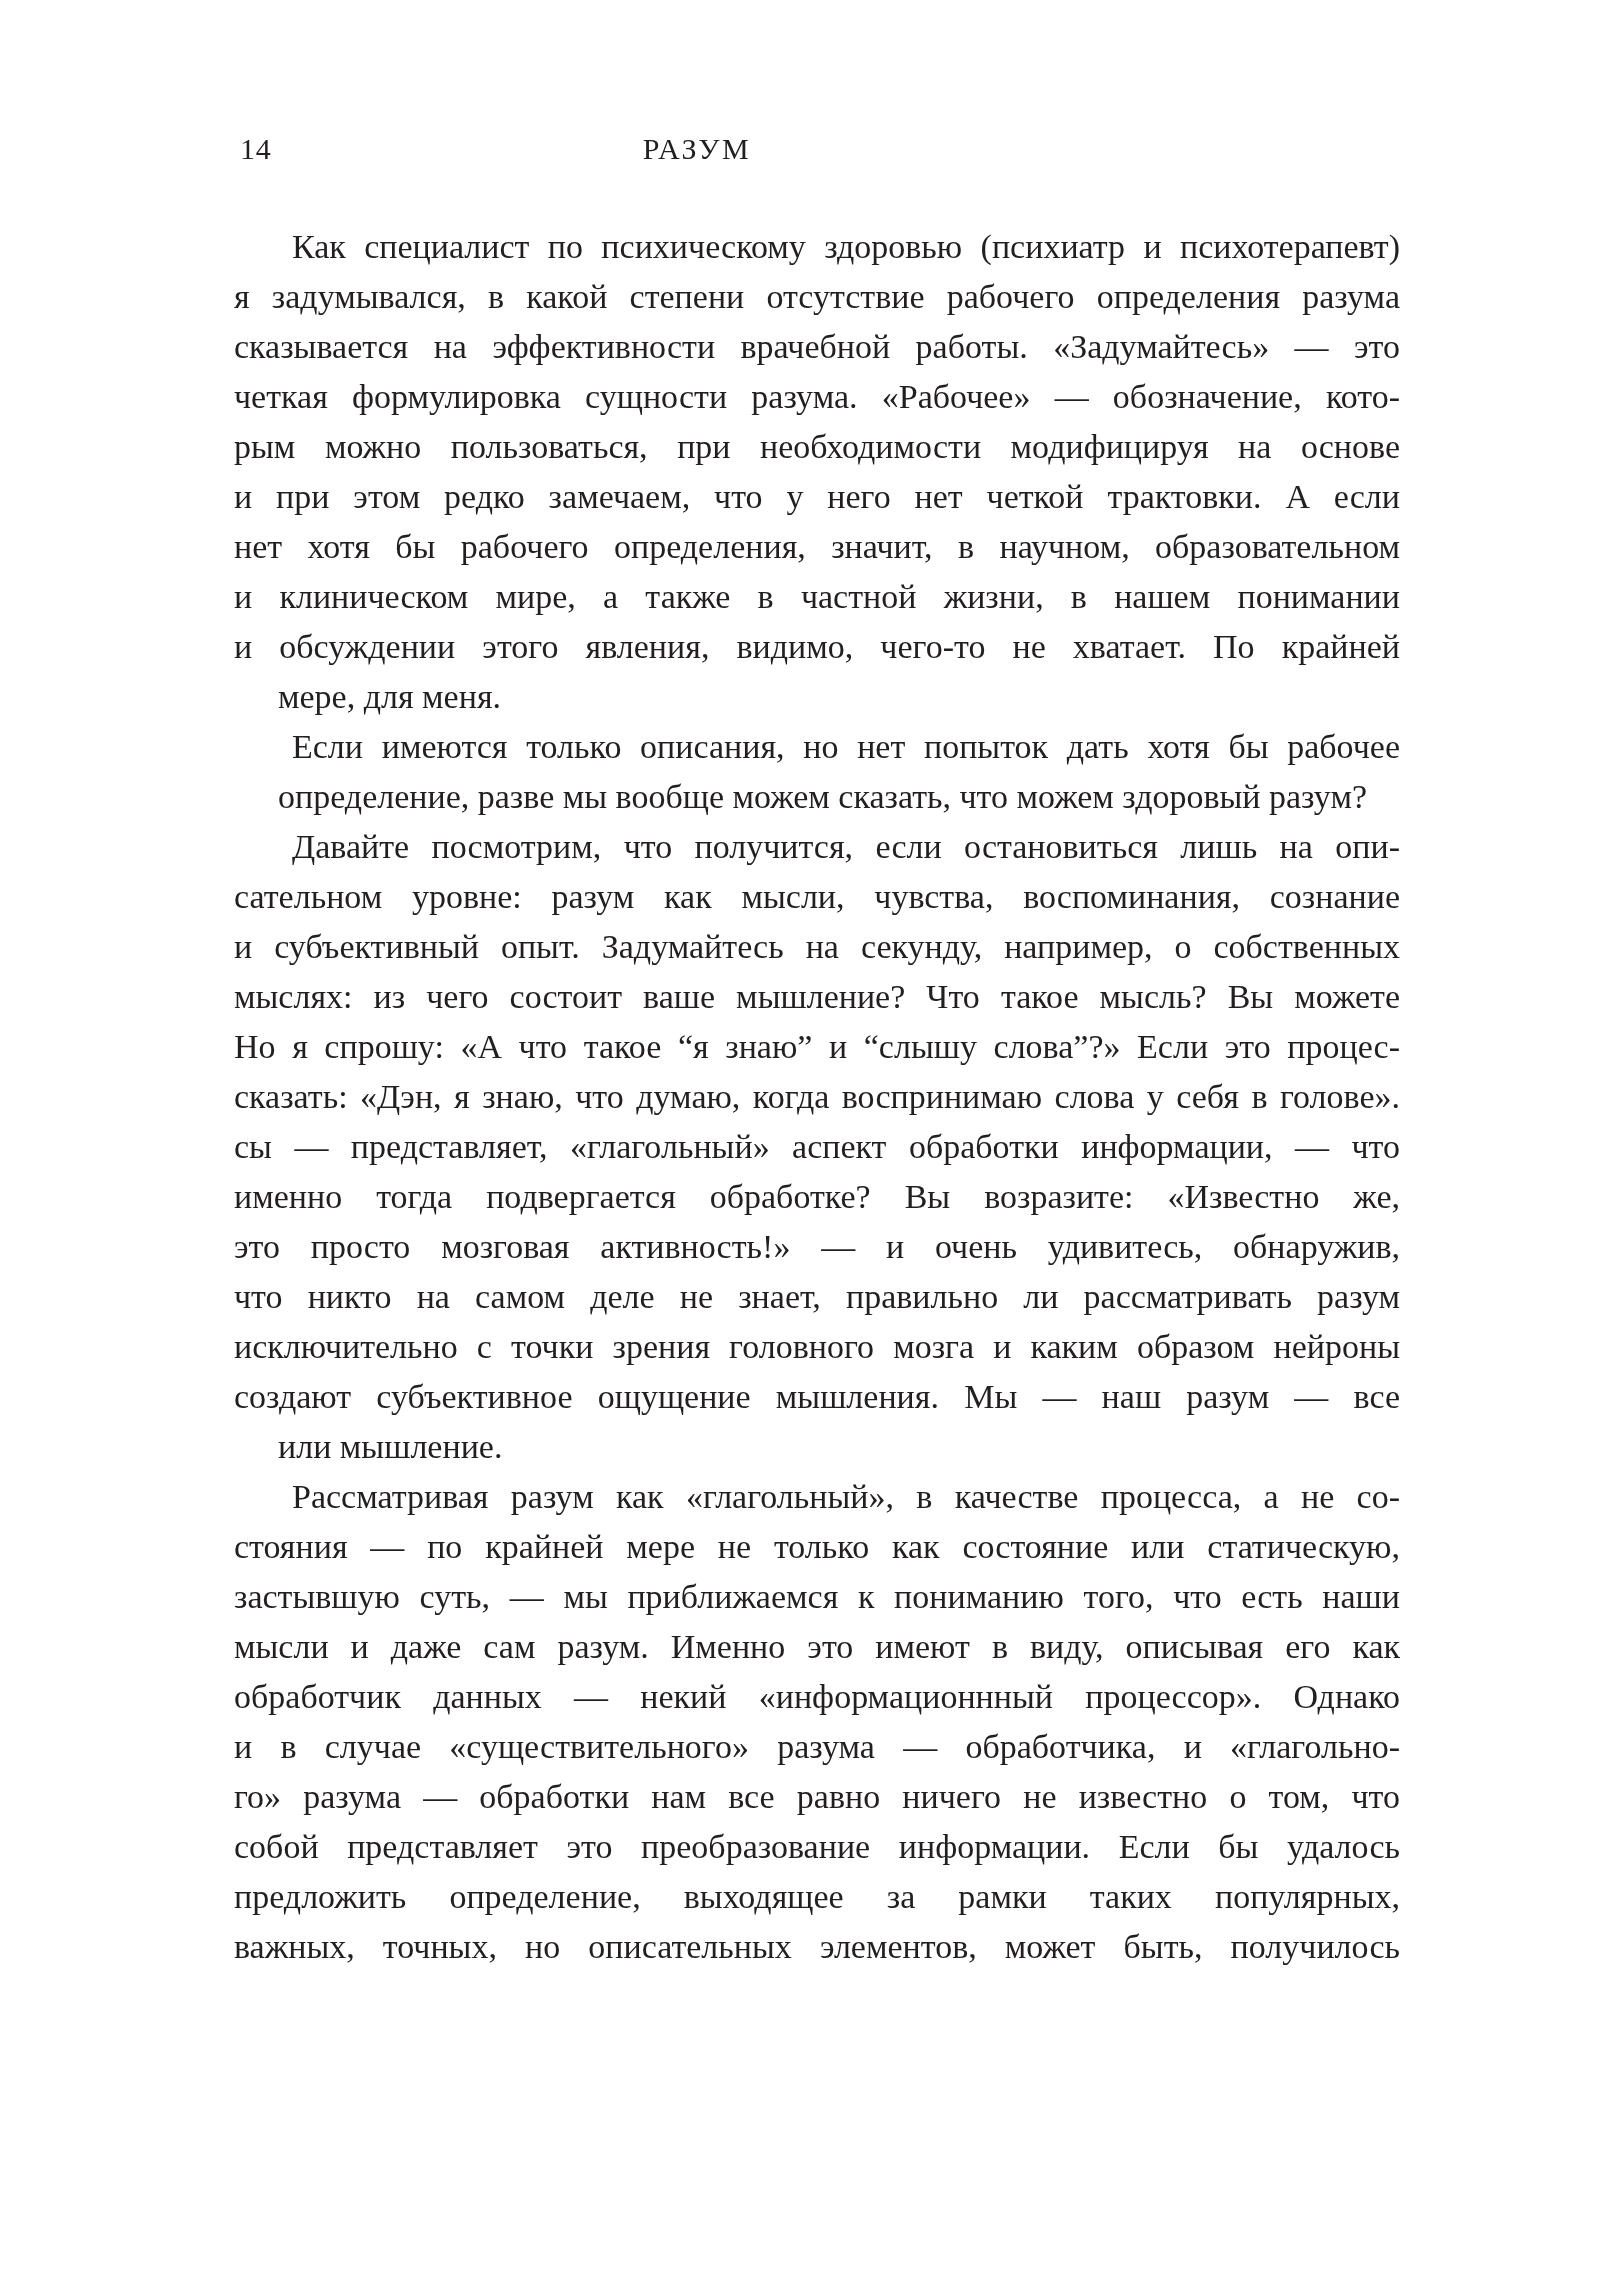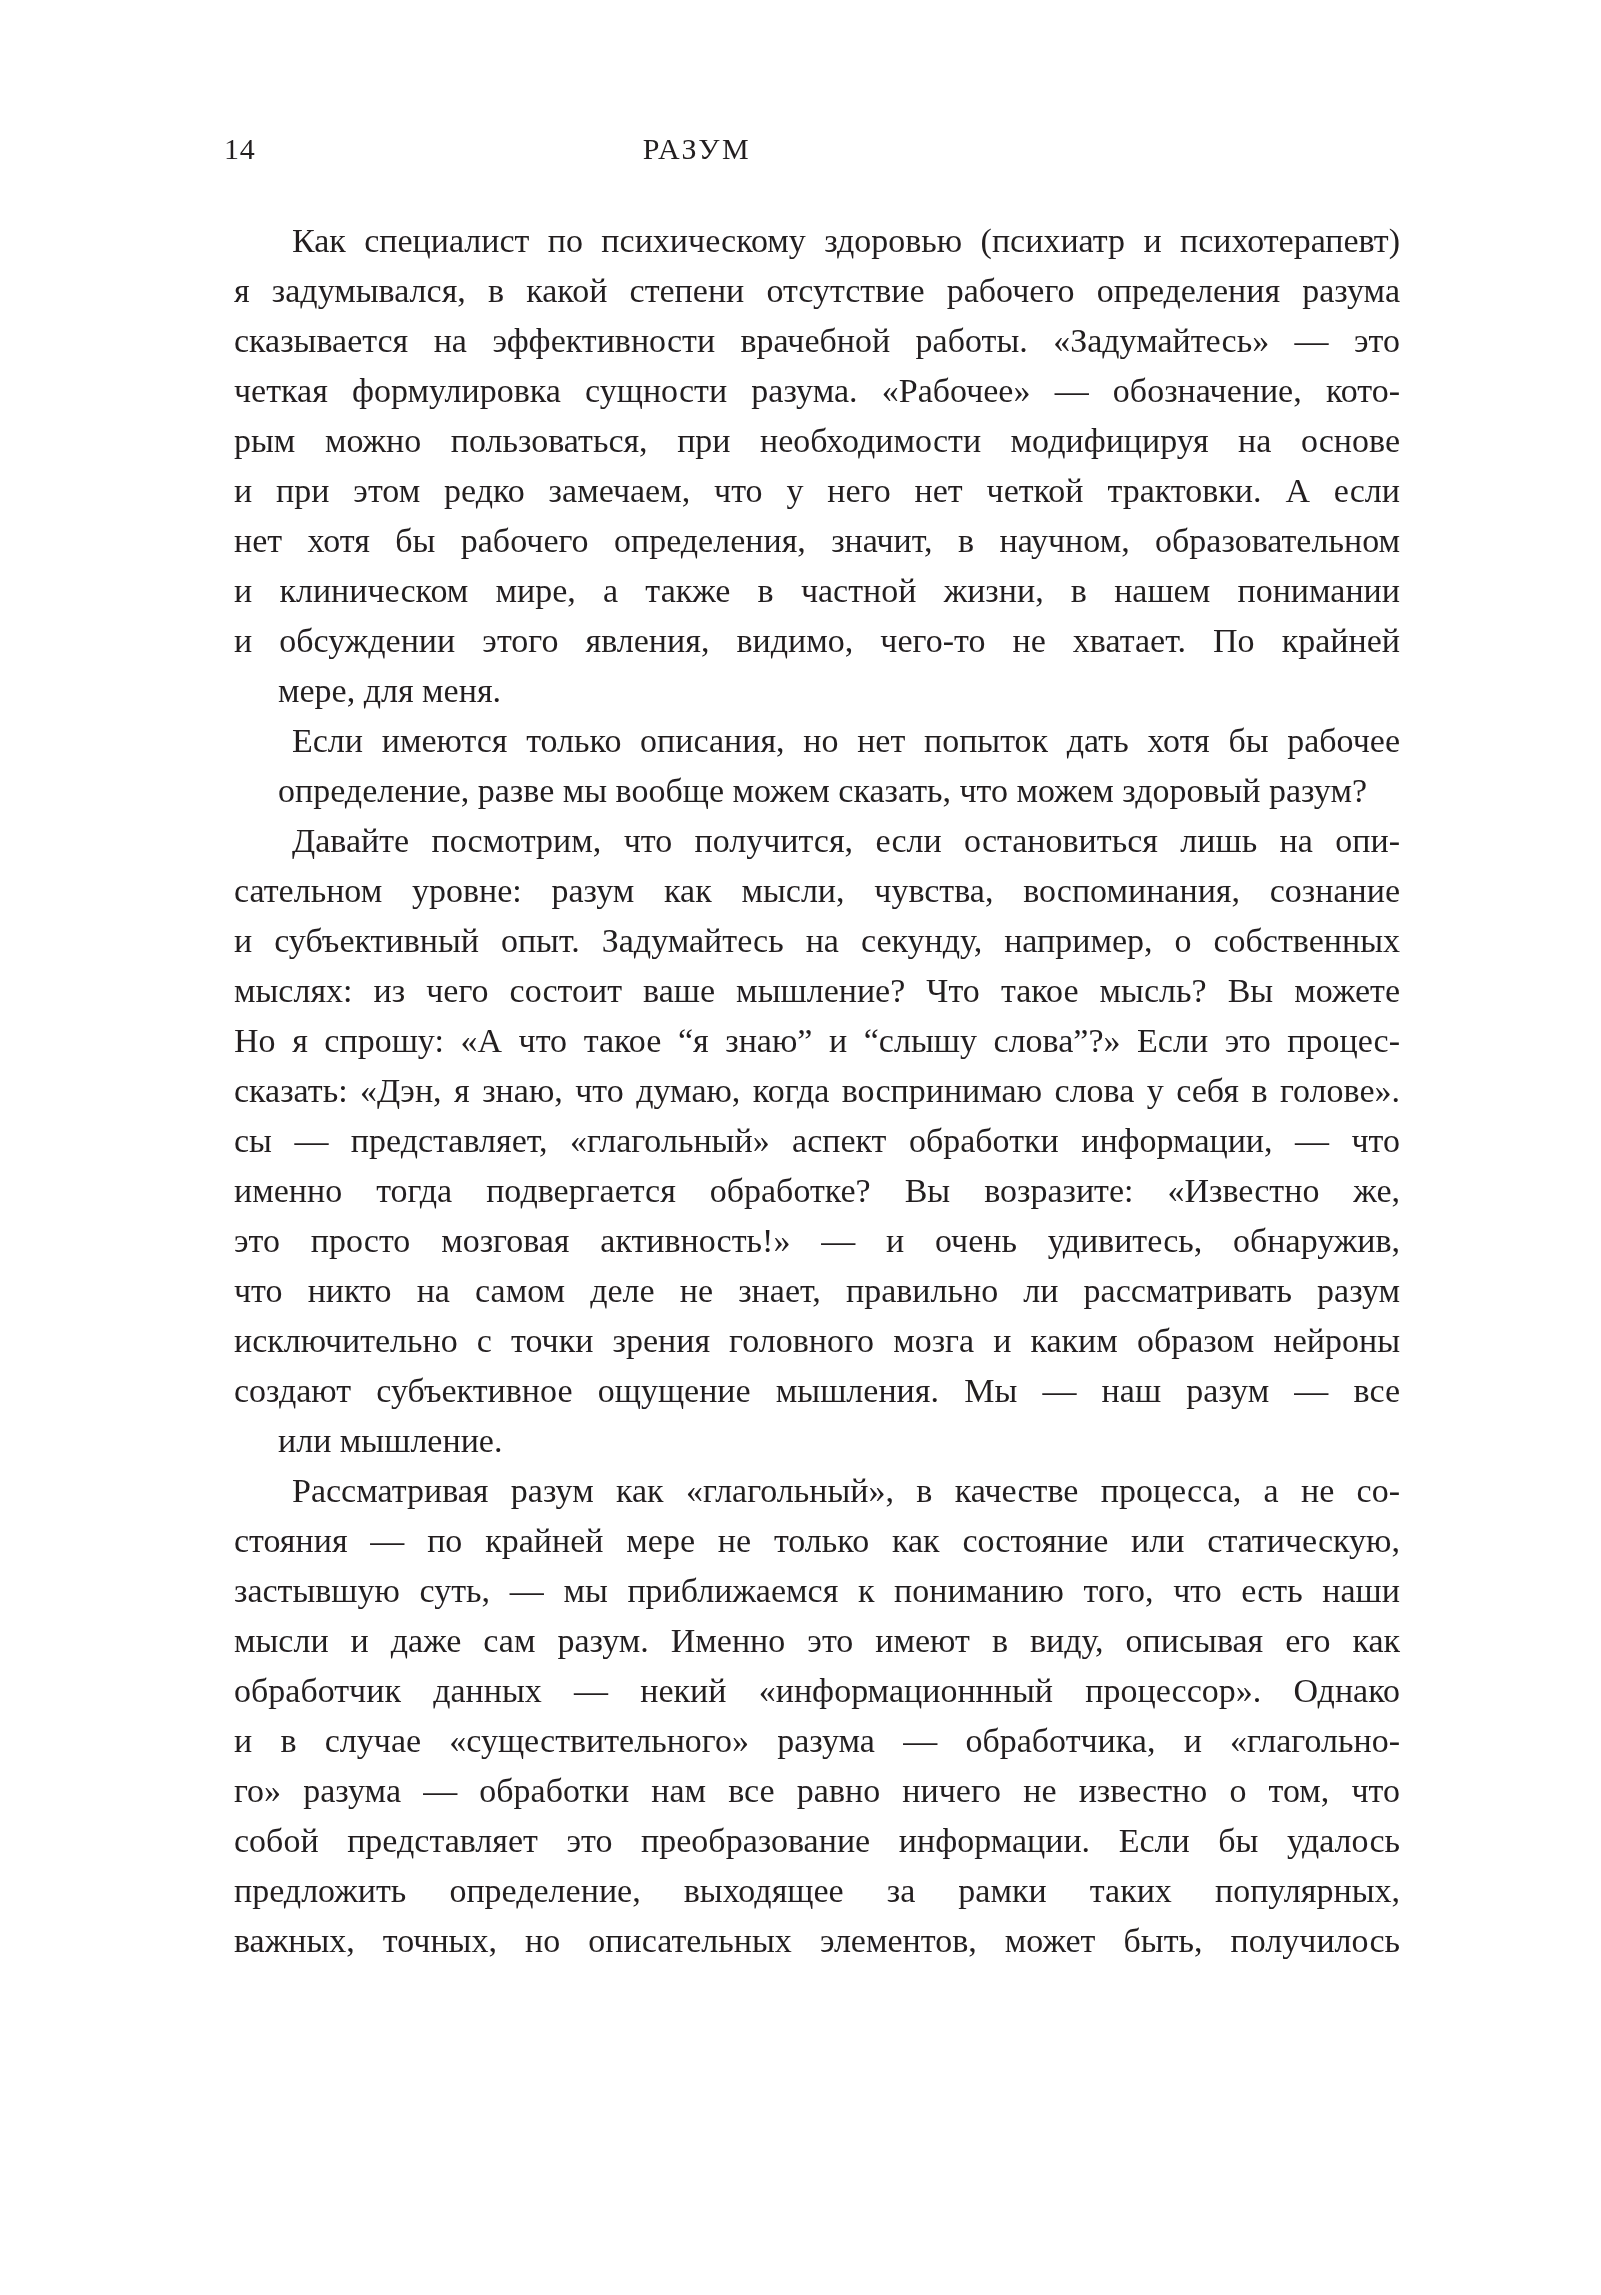--- a/index.html
+++ b/index.html
@@ -1,21 +1,21 @@
 <!DOCTYPE html>
 <html style="font-size:13.2px"><head>
 <meta charset="utf-8">
 <style>
   html, body { margin:0; padding:0; background:#ffffff; }
   body { width:1602px; height:2295px; position:relative; overflow:hidden;
          font-family:"Liberation Serif","DejaVu Serif",serif; color:#231f20; }
   .hdr { position:absolute; top:132px; font-size:30px; letter-spacing:0.8px; }
-  .pnum { left:224px; }
+  .pnum { left:240px; }
   .rt { left:0; width:1394px; text-align:center; letter-spacing:2.5px; }
-  .body { position:absolute; left:234px; top:216px; width:1166px; }
+  .body { position:absolute; left:234px; top:222px; width:1166px; }
   .ln { display:block; height:50px; line-height:50px; font-size:34px;
         text-align:justify; text-align-last:justify; white-space:nowrap; overflow:visible; }
   .ln.last { text-align-last:left;margin-left:44px; }
   .ln.ind { text-indent:58px; }
 </style>
 </head>
 <body>
 
 <div>
   <div class="hdr pnum">14</div>

